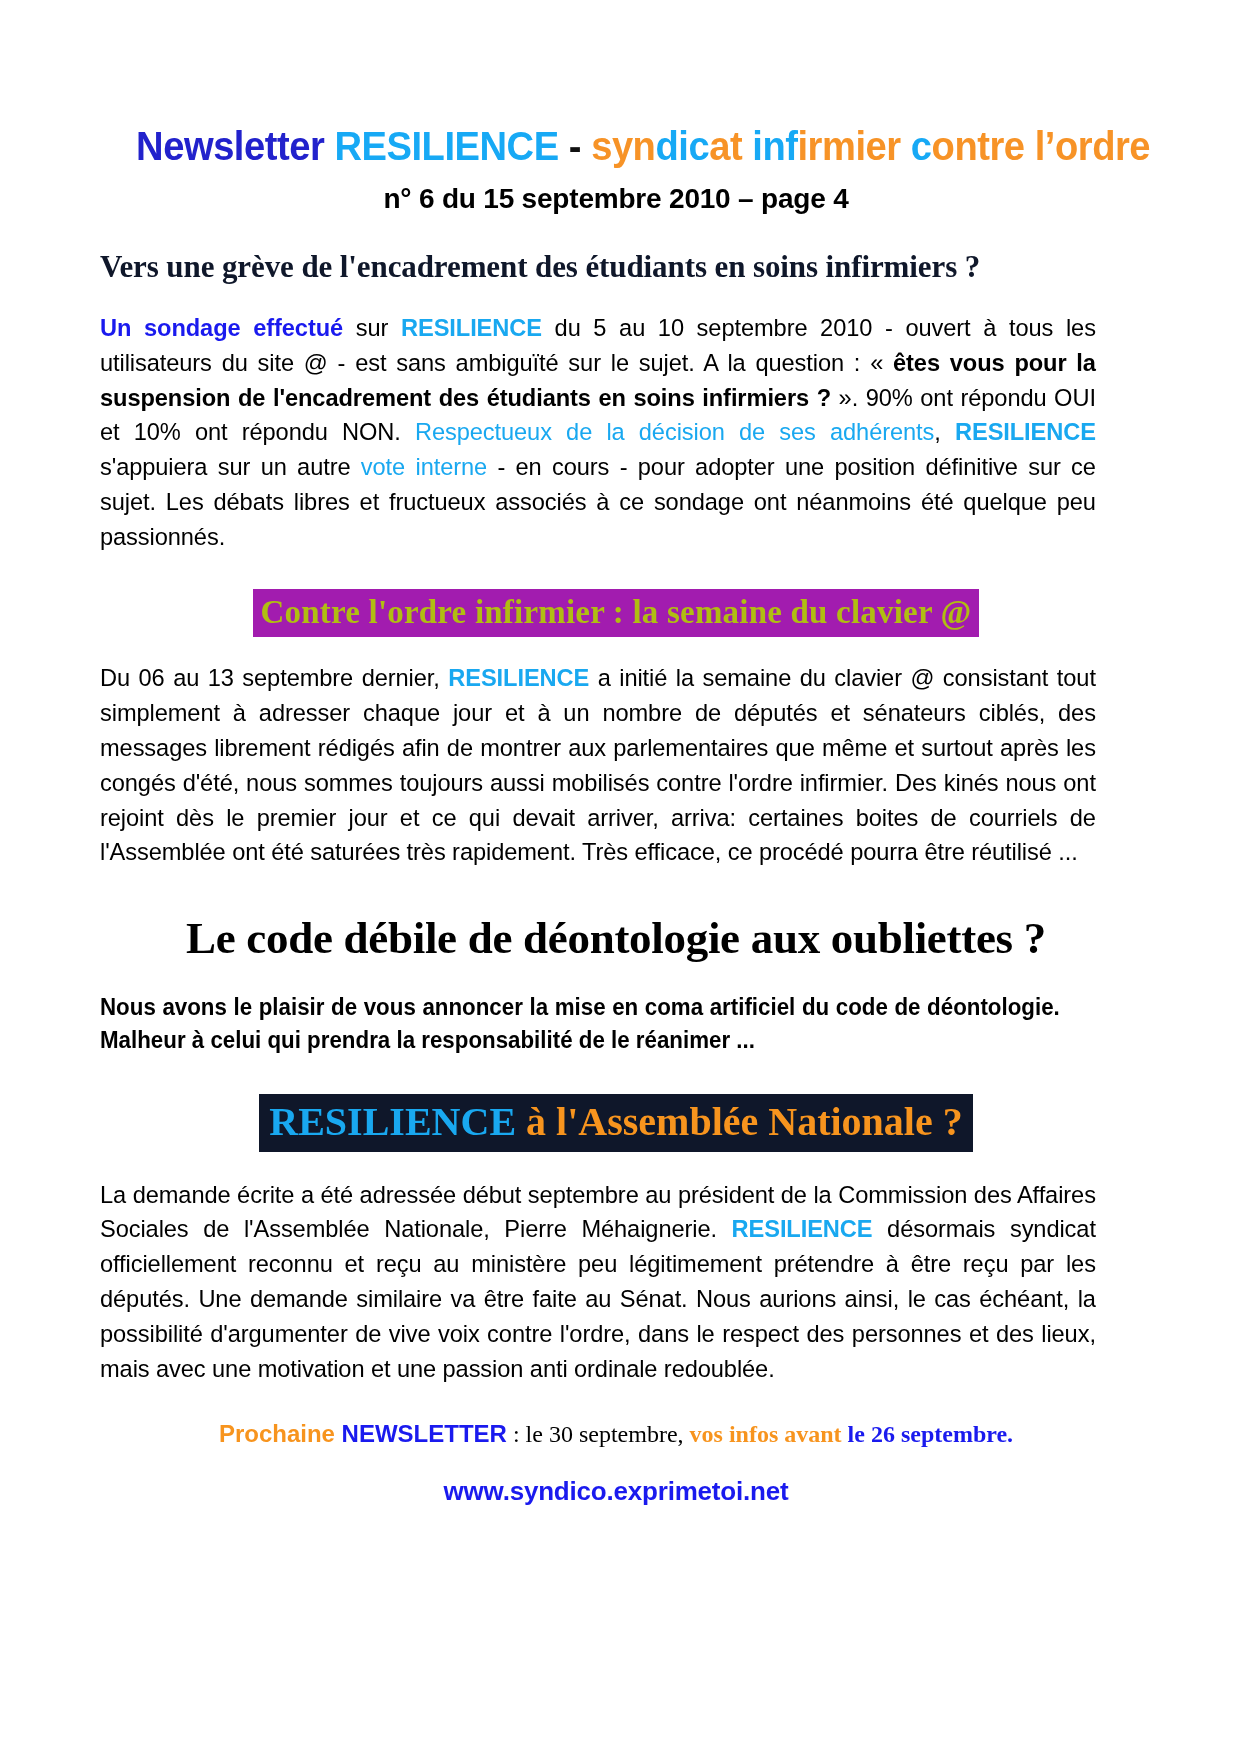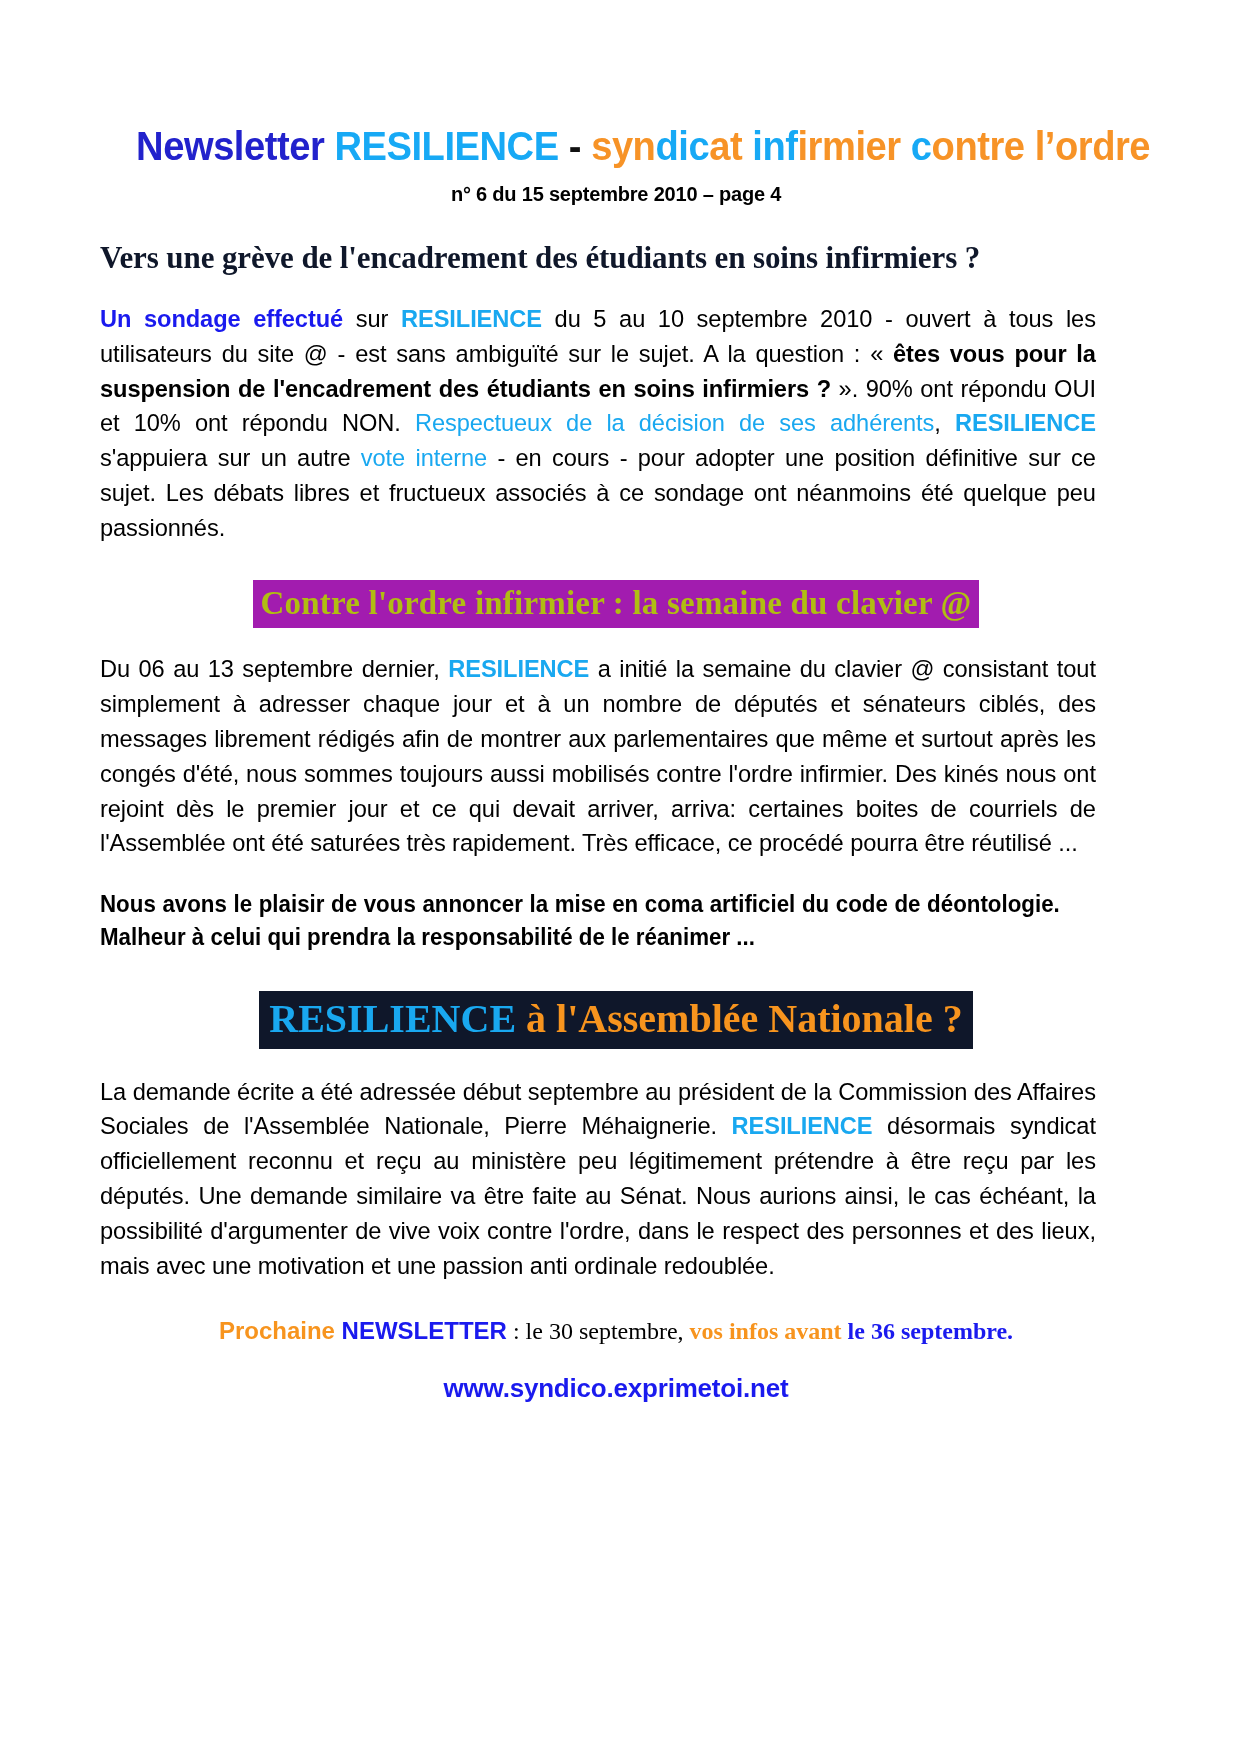--- a/index.html
+++ b/index.html
@@ -36,21 +36,21 @@
     transform: scaleX(0.93);
   }
   .masthead .seg { display: inline; }
   .m-newsletter { color: #2222cc; }
   .m-cyan  { color: #17a9f5; }
   .m-orange{ color: #f79327; }
   .m-dash  { color: #111111; }
 
   .subtitle {
     text-align: center;
-    font-size: 20px;
+    font-size: 28px;
     font-weight: bold;
     color: #000;
     margin-top: 16px;
     letter-spacing: -0.2px;
   }
 
   
   .head-red {
     text-align: left;
     color: #0f172a;
@@ -175,30 +175,31 @@
   </div>
 
   <div class="head-yellow-wrap">
     <span class="head-yellow">Contre l'ordre infirmier : la semaine du clavier @</span>
   </div>
 
   <div class="para p2">
     <span>Du 06 au 13 septembre dernier, </span><span class="b-cyan">RESILIENCE</span><span> a initié la semaine du clavier @ consistant tout simplement à adresser chaque jour et à un nombre de députés et sénateurs ciblés, des messages librement rédigés afin de montrer aux parlementaires que même et surtout après les congés d'été, nous sommes toujours aussi mobilisés contre l'ordre infirmier. Des kinés nous ont rejoint dès le premier jour et ce qui devait arriver, arriva: certaines boites de courriels de l'Assemblée ont été saturées très rapidement. Très efficace, ce procédé pourra être réutilisé ...</span>
   </div>
 
+  <div class="head-black">Le code débile de déontologie aux oubliettes ?</div>
 
   <div class="para-cond">Nous avons le plaisir de vous annoncer la mise en coma artificiel du code de déontologie. Malheur à celui qui prendra la responsabilité de le réanimer ...</div>
 
   <div class="head-cyan-wrap">
     <span class="head-cyan"><span class="hc-res">RESILIENCE</span><span class="hc-org"> à l'Assemblée Nationale ?</span></span>
   </div>
 
   <div class="para p4">
     <span>La demande écrite a été adressée début septembre au président de la Commission des Affaires Sociales de l'Assemblée Nationale, Pierre Méhaignerie. </span><span class="b-cyan">RESILIENCE</span><span> désormais syndicat officiellement reconnu et reçu au ministère peu légitimement prétendre à être reçu par les députés. Une demande similaire va être faite au Sénat. Nous aurions ainsi, le cas échéant, la possibilité d'argumenter de vive voix contre l'ordre, dans le respect des personnes et des lieux, mais avec une motivation et une passion anti ordinale redoublée.</span>
   </div>
 
   <div class="footer-next">
-    <span class="fn-orange">Prochaine </span><span class="fn-blue">NEWSLETTER</span><span class="fn-black"> : le 30 septembre, </span><span class="fn-orange-serif">vos infos avant </span><span class="fn-blue-serif">le 36 septembre.</span>
+    <span class="fn-orange">Prochaine </span><span class="fn-blue">NEWSLETTER</span><span class="fn-black"> : le 30 septembre, </span><span class="fn-orange-serif">vos infos avant </span><span class="fn-blue-serif">le 26 septembre.</span>
   </div>
 
   <div class="footer-url">www.syndico.exprimetoi.net</div>
 
 </div>
 
 </body></html>

